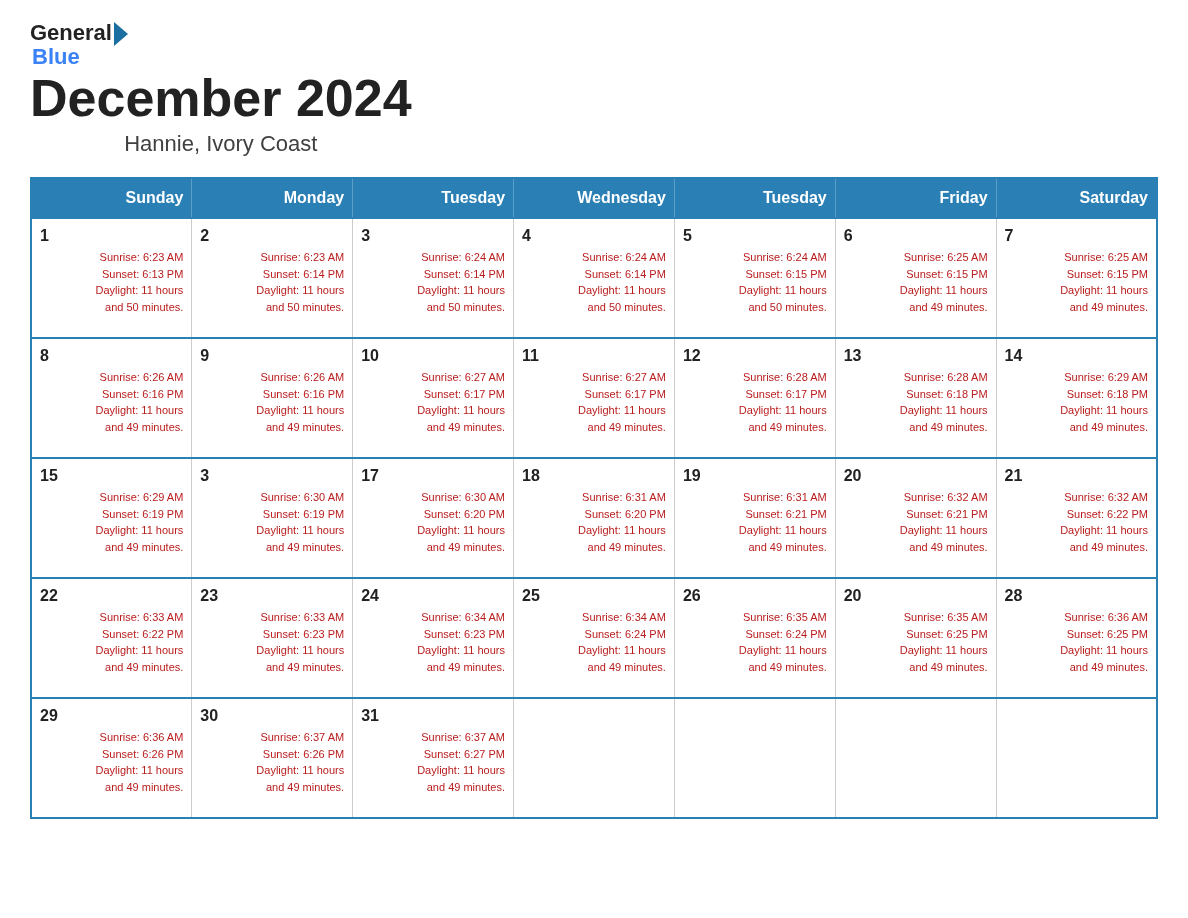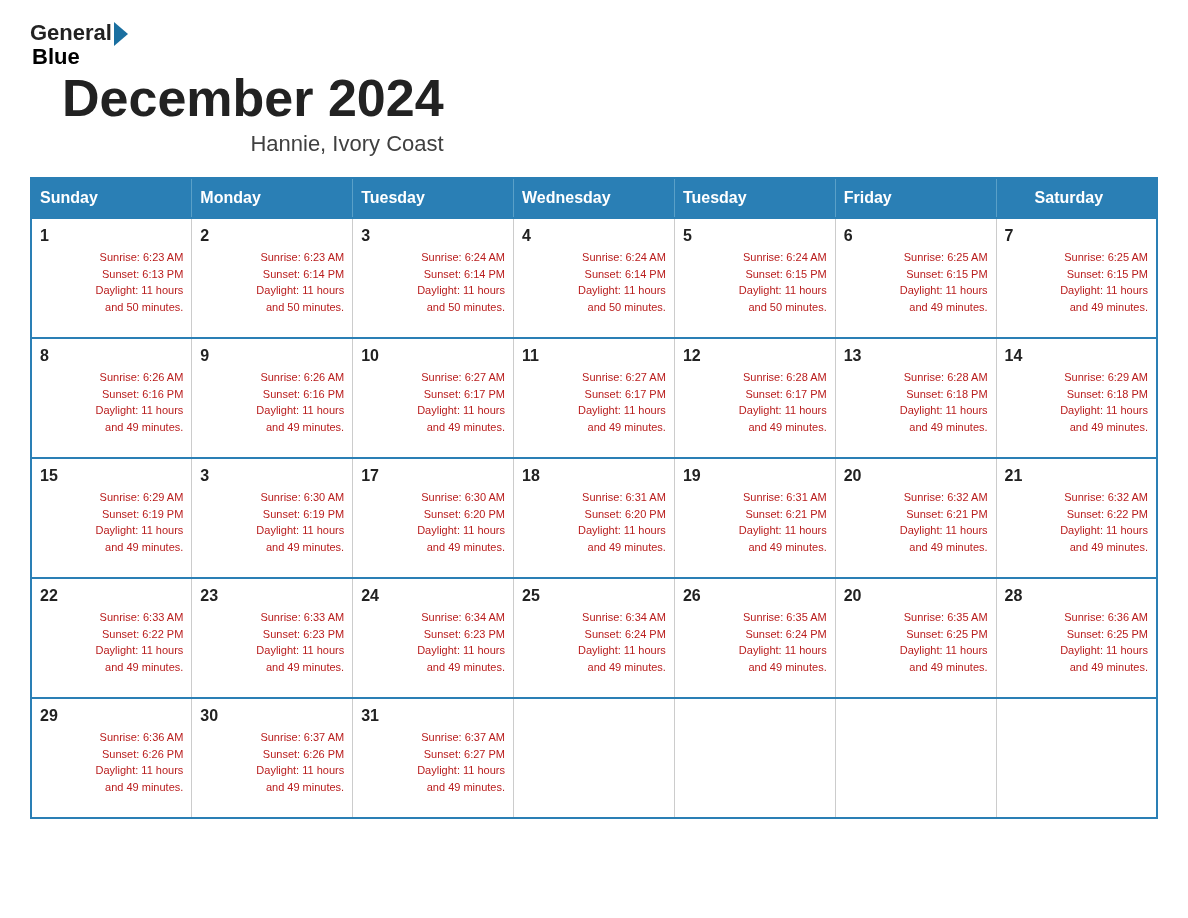--- a/index.html
+++ b/index.html
@@ -37,27 +37,26 @@
       height: 0;
       border-left: 14px solid #1a6fa0;
       border-top: 12px solid transparent;
       border-bottom: 12px solid transparent;
       margin-left: 2px;
       margin-top: 2px;
     }
     .logo-blue {
       font-size: 22px;
       font-weight: bold;
-      color: #000000;
+      color: #3b82f6;
       margin-top: -2px;
       margin-left: 2px;
     }
     .title-section {
-      text-align: right;
-      margin-left: 32px;
+      text-align: center;
     }
     .month-title {
       font-size: 52px;
       font-weight: bold;
       color: #222;
       line-height: 1.1;
     }
     .location {
       font-size: 22px;
       color: #404040;
@@ -67,21 +66,21 @@
       width: 100%;
       border-collapse: collapse;
       border: 2px solid #2a7fb5;
     }
     thead tr th {
       background-color: #2a7fb5;
       color: #fff;
       font-size: 16px;
       font-weight: bold;
       padding: 10px 8px;
-      text-align: left;
+      text-align: right;
       border-right: 1px solid #5aa0c8;
     }
     thead tr th:last-child {
       border-right: none;
       padding-left: 38px;
     }
     tbody tr {
       border-top: 2px solid #2a7fb5;
     }
     tbody tr td {

